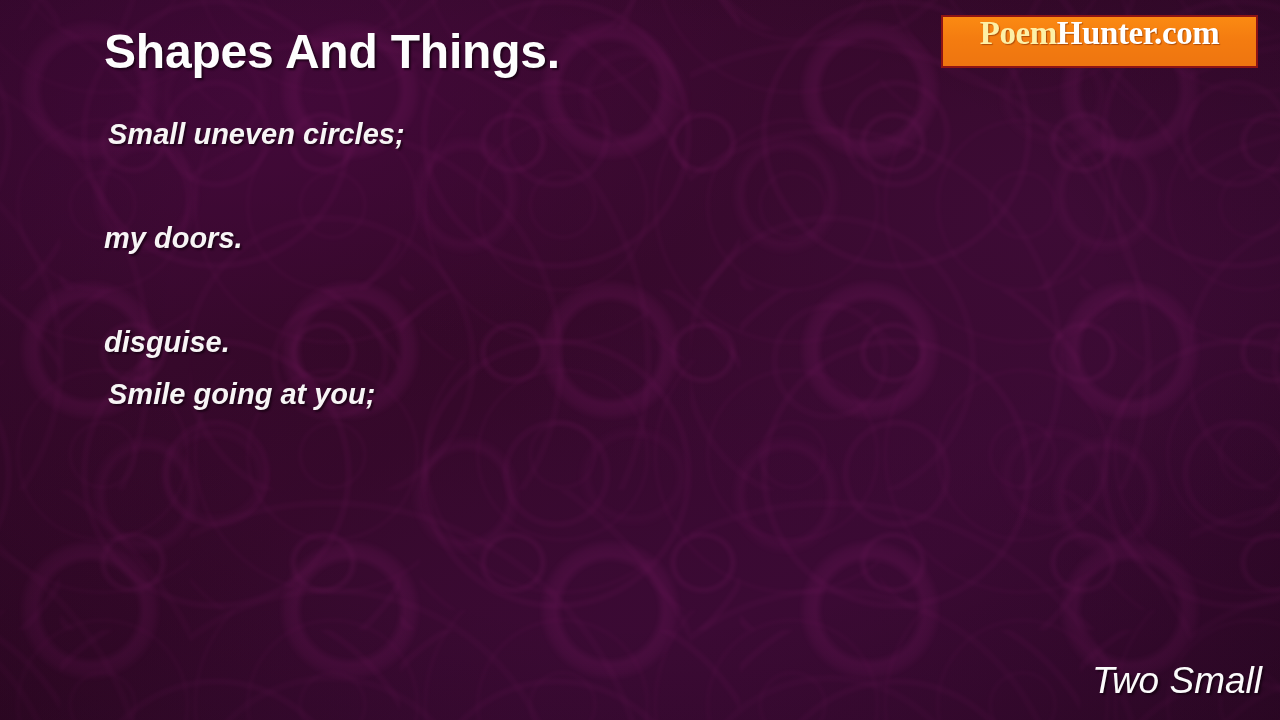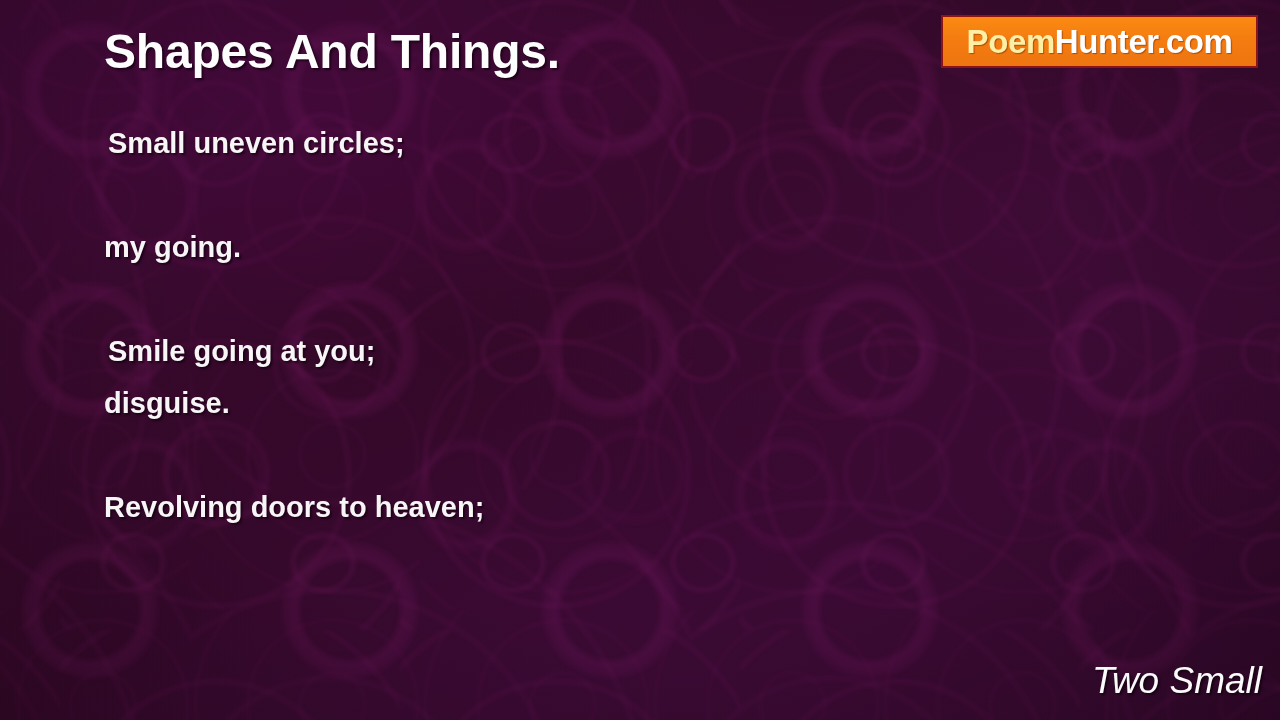--- a/index.html
+++ b/index.html
@@ -71,22 +71,23 @@
     color: #fdfdfd;
     letter-spacing: -0.2px;
     text-shadow: 2px 2px 2px rgba(20,2,16,0.75);
     white-space: nowrap;
   }
 
   
   .poem {
     position: absolute;
     left: 104px;
-    top: 117px;
+    top: 108px;
     width: 800px;
+    font-style: italic;
   }
   .poem-line {
     font-size: 29px;
     font-weight: bold;
     color: #f7f5f5;
     line-height: 52px;
     height: 52px;
     white-space: pre;
     text-shadow: 2px 2px 2px rgba(20,2,16,0.7);
   }
@@ -97,23 +98,24 @@
   .logo {
     position: absolute;
     left: 941px;
     top: 15px;
     width: 317px;
     height: 53px;
     box-sizing: border-box;
     border: 2px solid #8e1414;
     background: linear-gradient(180deg, #fb8a12 0%, #f47c10 45%, #ee7510 100%);
     display: flex;
-    align-items: center;
+    align-items: flex-start;
     justify-content: center;
     overflow: hidden;
+    font-family: Liberation Serif, serif;
   }
   .logo-text {
     font-size: 33px;
     font-weight: bold;
     letter-spacing: -0.4px;
     white-space: nowrap;
     line-height: 1;
   }
   .logo-poem {
     color: #fdf0a6;
@@ -145,26 +147,25 @@
   <div class="bg-base"></div>
   <div class="bg-swirls"></div>
   <div class="bg-swirls-2"></div>
   <div class="bg-vignette"></div>
 
   <div class="title">Shapes And Things.</div>
 
   <div class="poem">
     <div class="poem-line indent">Small uneven circles;</div>
     <div class="poem-line blank"></div>
-    <div class="poem-line">my going.</div>
+    <div class="poem-line">my doors.</div>
     <div class="poem-line blank"></div>
+    <div class="poem-line">disguise.</div>
     <div class="poem-line indent">Smile going at you;</div>
-    <div class="poem-line">disguise.</div>
     <div class="poem-line blank"></div>
-    <div class="poem-line">Revolving doors to heaven;</div>
   </div>
 
   <div class="logo">
     <span class="logo-text">
       <span class="logo-poem">Poem</span><span class="logo-hunter">Hunter.com</span>
     </span>
   </div>
 
   <div class="signature">Two Small</div>
 

